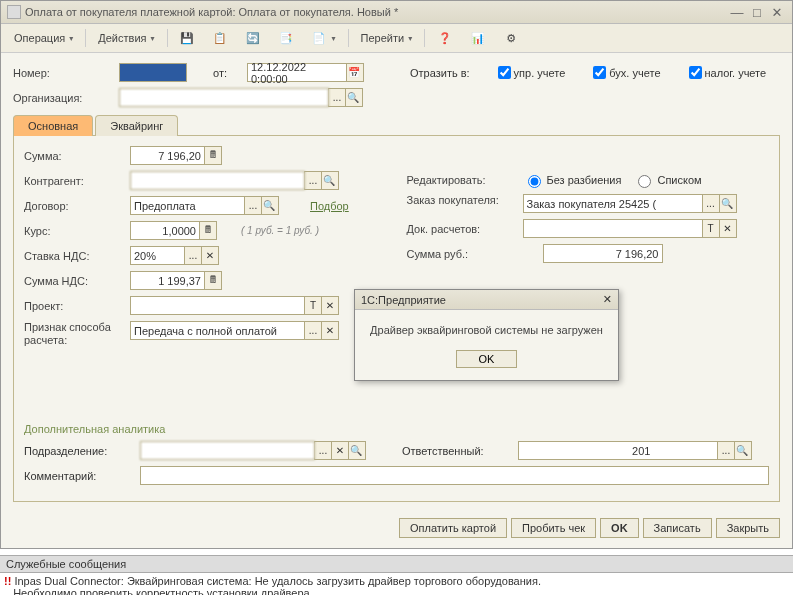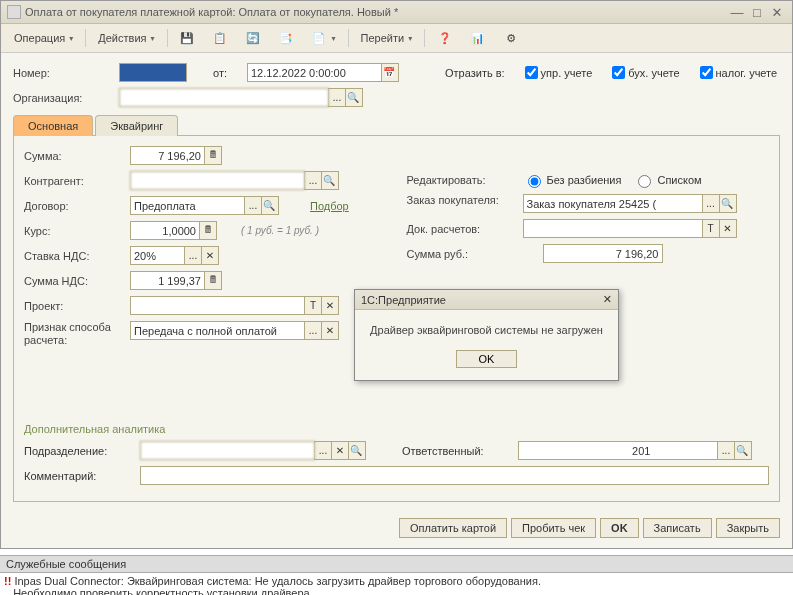--- a/index.html
+++ b/index.html
@@ -15,21 +15,21 @@
 .tb-icon { width: 16px; height: 16px; display: inline-flex; align-items: center; justify-content: center; }
 .tb-sep { width: 1px; height: 18px; background: #ccc; margin: 0 2px; }
 .content { padding: 10px 12px; background: #f5f4ed; }
 .row { display: flex; align-items: center; margin-bottom: 6px; gap: 16px; }
 .label { width: 90px; color: #444; font-size: 11px; }
 .label-sm { width: 100px; color: #444; font-size: 11px; }
 .field { height: 19px; border: 1px solid #b0a880; background: #fff; padding: 0 3px; font-size: 11px; display: flex; align-items: center; }
 .field-blue { background: #2c5aa0; }
 .num-right { text-align: right; justify-content: flex-end; }
 .btn-sm { width: 18px; height: 19px; border: 1px solid #b0a880; background: #f4f0e0; cursor: pointer; display: flex; align-items: center; justify-content: center; font-size: 10px; margin-left: -1px; }
-.checkbox { display: flex; align-items: center; gap: 3px; margin-left: 4px; }
+.checkbox { display: flex; align-items: center; gap: 3px; margin-left: 12px; }
 .checkbox input { margin: 0; }
 .tabs { display: flex; margin-top: 8px; }
 .tab { padding: 4px 14px; border: 1px solid #c0b890; border-bottom: none; background: #ece8d8; cursor: pointer; font-size: 11px; border-radius: 4px 4px 0 0; margin-right: 2px; }
 .tab.active { background: #fdba74; font-weight: normal; position: relative; z-index: 2; }
 .tab-body { border: 1px solid #c0b890; padding: 10px; background: #f5f4ed; margin-top: -1px; }
 .two-col { display: flex; gap: 20px; }
 .col { flex: 1; }
 .link { color: #5a7a3a; text-decoration: underline; cursor: pointer; }
 .italic-note { color: #888; font-style: italic; font-size: 10px; }
 .radio-grp { display: flex; gap: 12px; align-items: center; }
@@ -103,21 +103,21 @@
         <span class="tb-icon">⚙</span>
       </div>
   </div>
 
   <div class="content">
     <div class="row">
       <div class="label">Номер:</div>
       <div class="field field-blue" style="width:68px"></div>
       <span style="margin:0 4px 0 10px">от:</span>
       <div class="combo-wrap">
-        <div class="field" style="width:135px">12.12.2022 0:00:00</div>
+        <div class="field" style="width:100px">12.12.2022 0:00:00</div>
         <div class="btn-sm">📅</div>
       </div>
       <span style="margin-left:30px">Отразить в:</span>
       <label class="checkbox">
           <input type="checkbox" checked="" style="">
           <span>упр. учете</span>
         </label>
       <label class="checkbox">
           <input type="checkbox" checked="" style="">
           <span>бух. учете</span>

